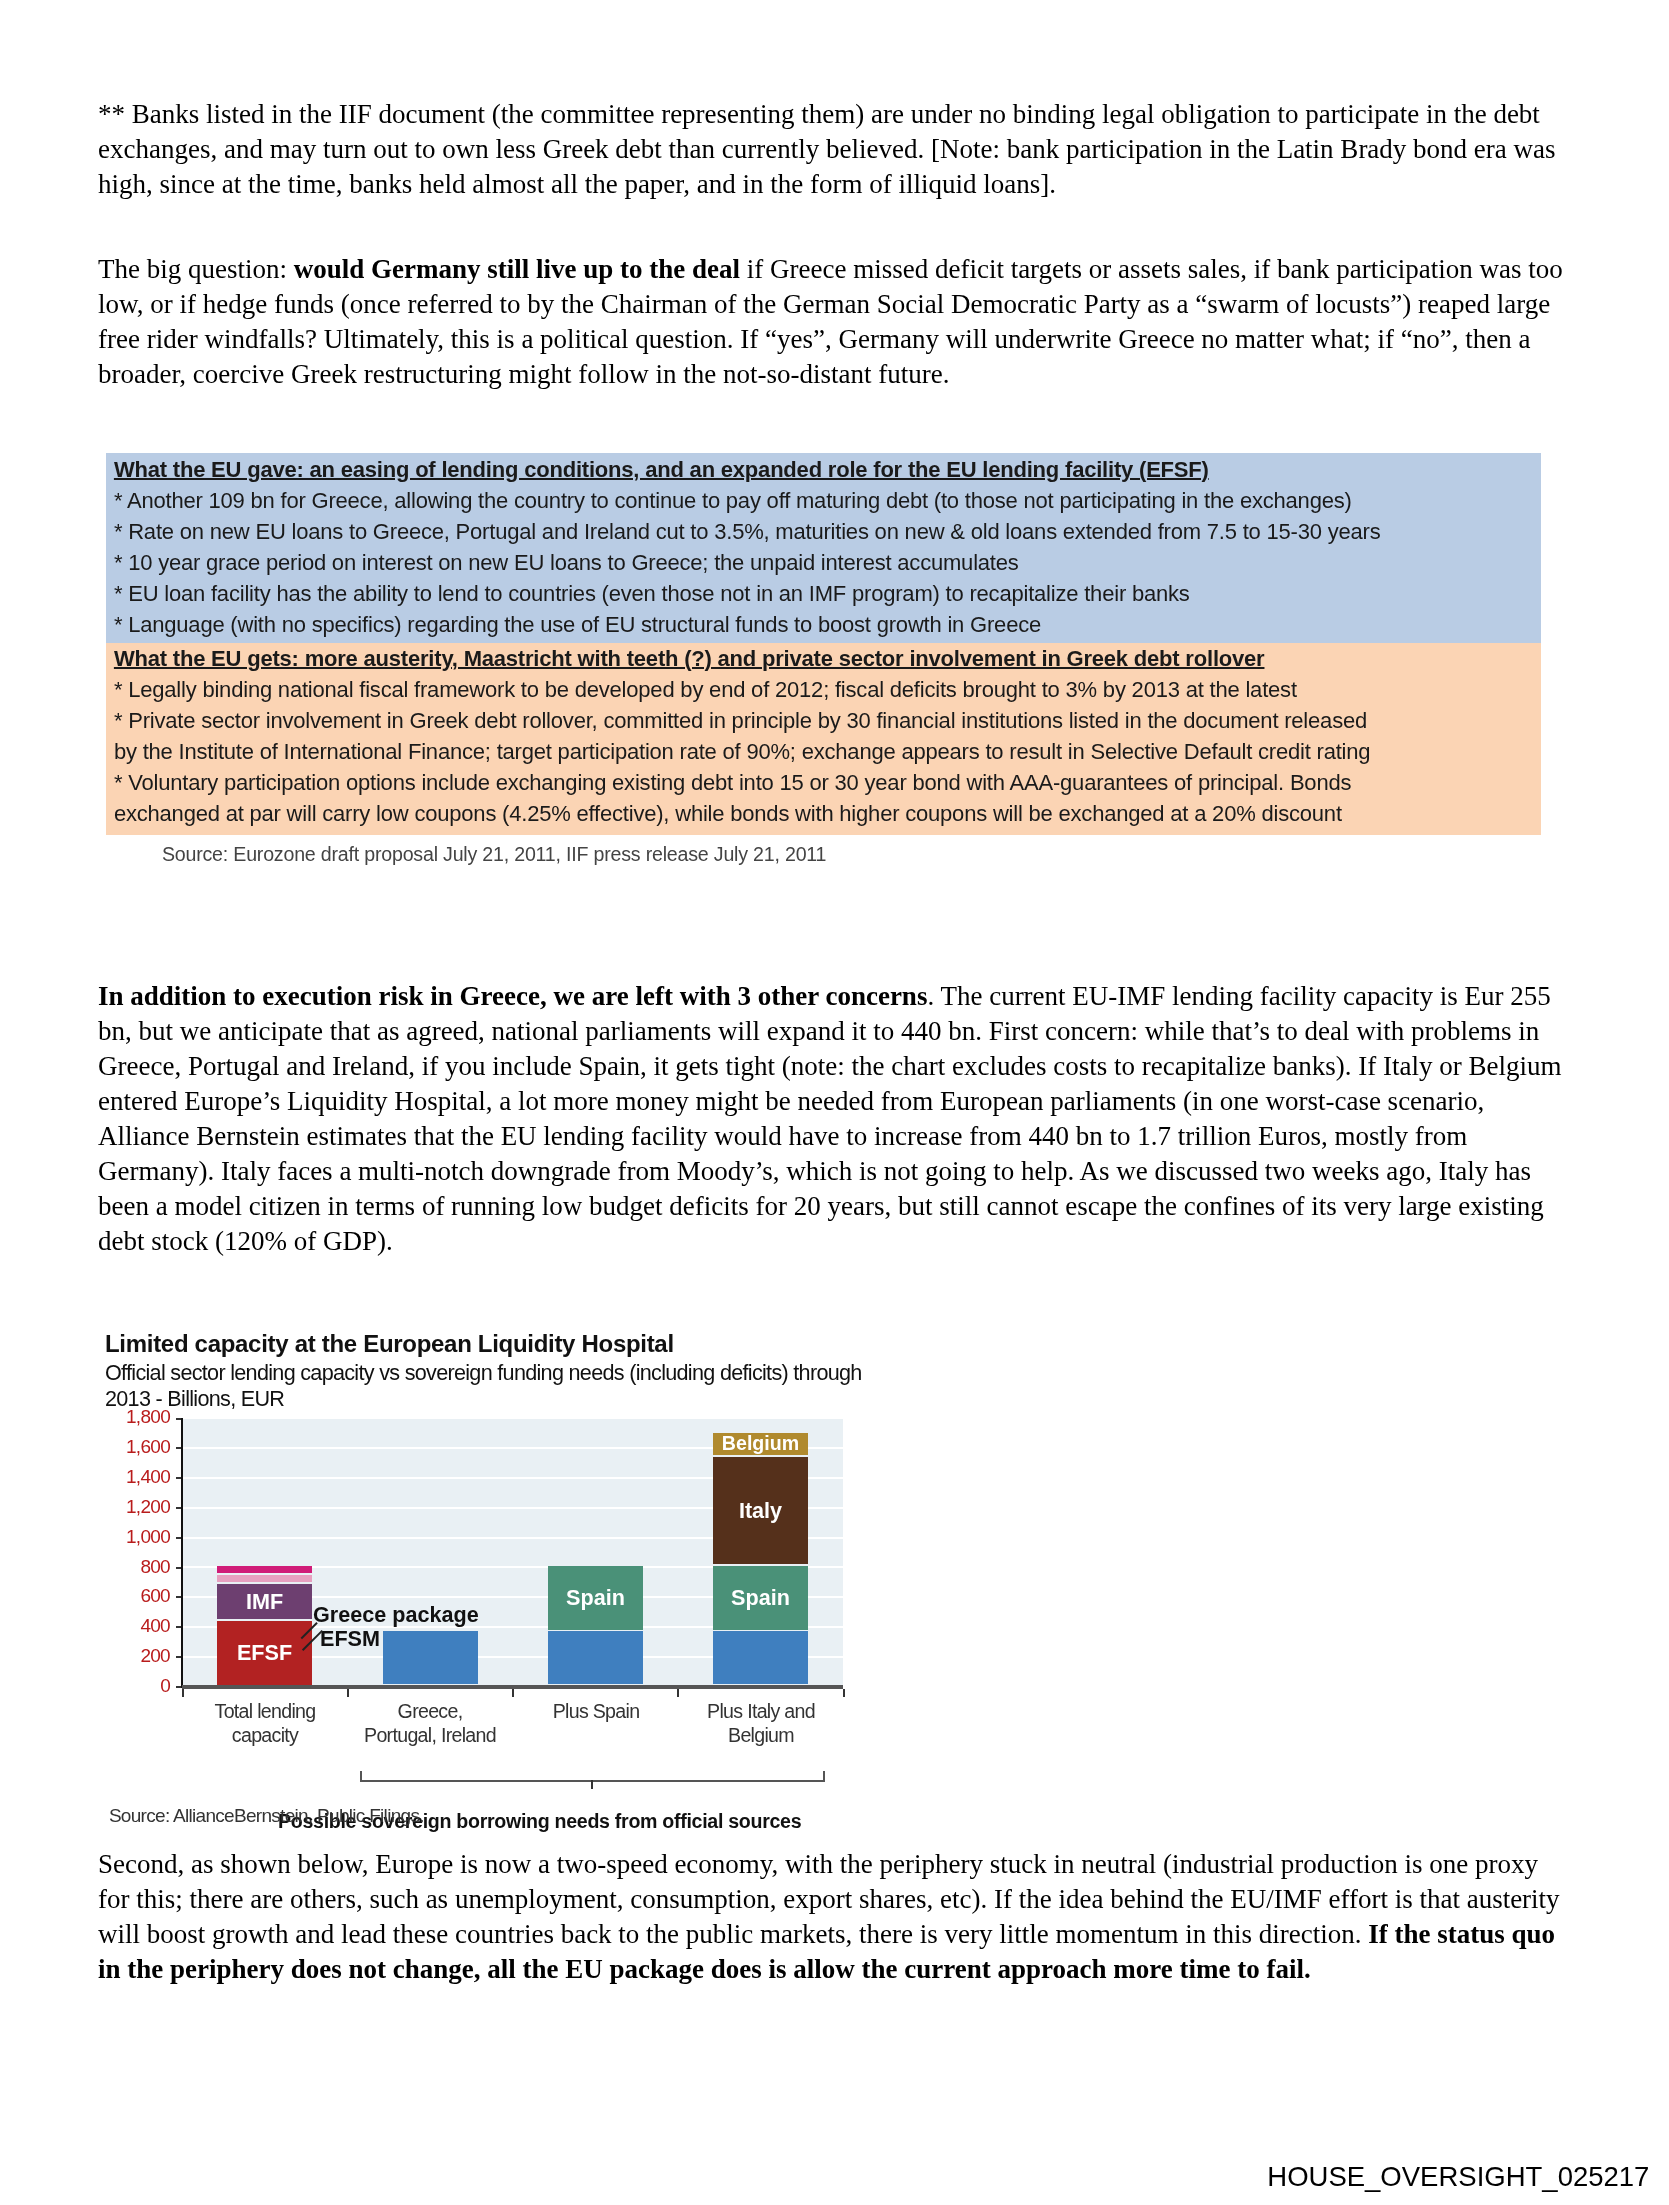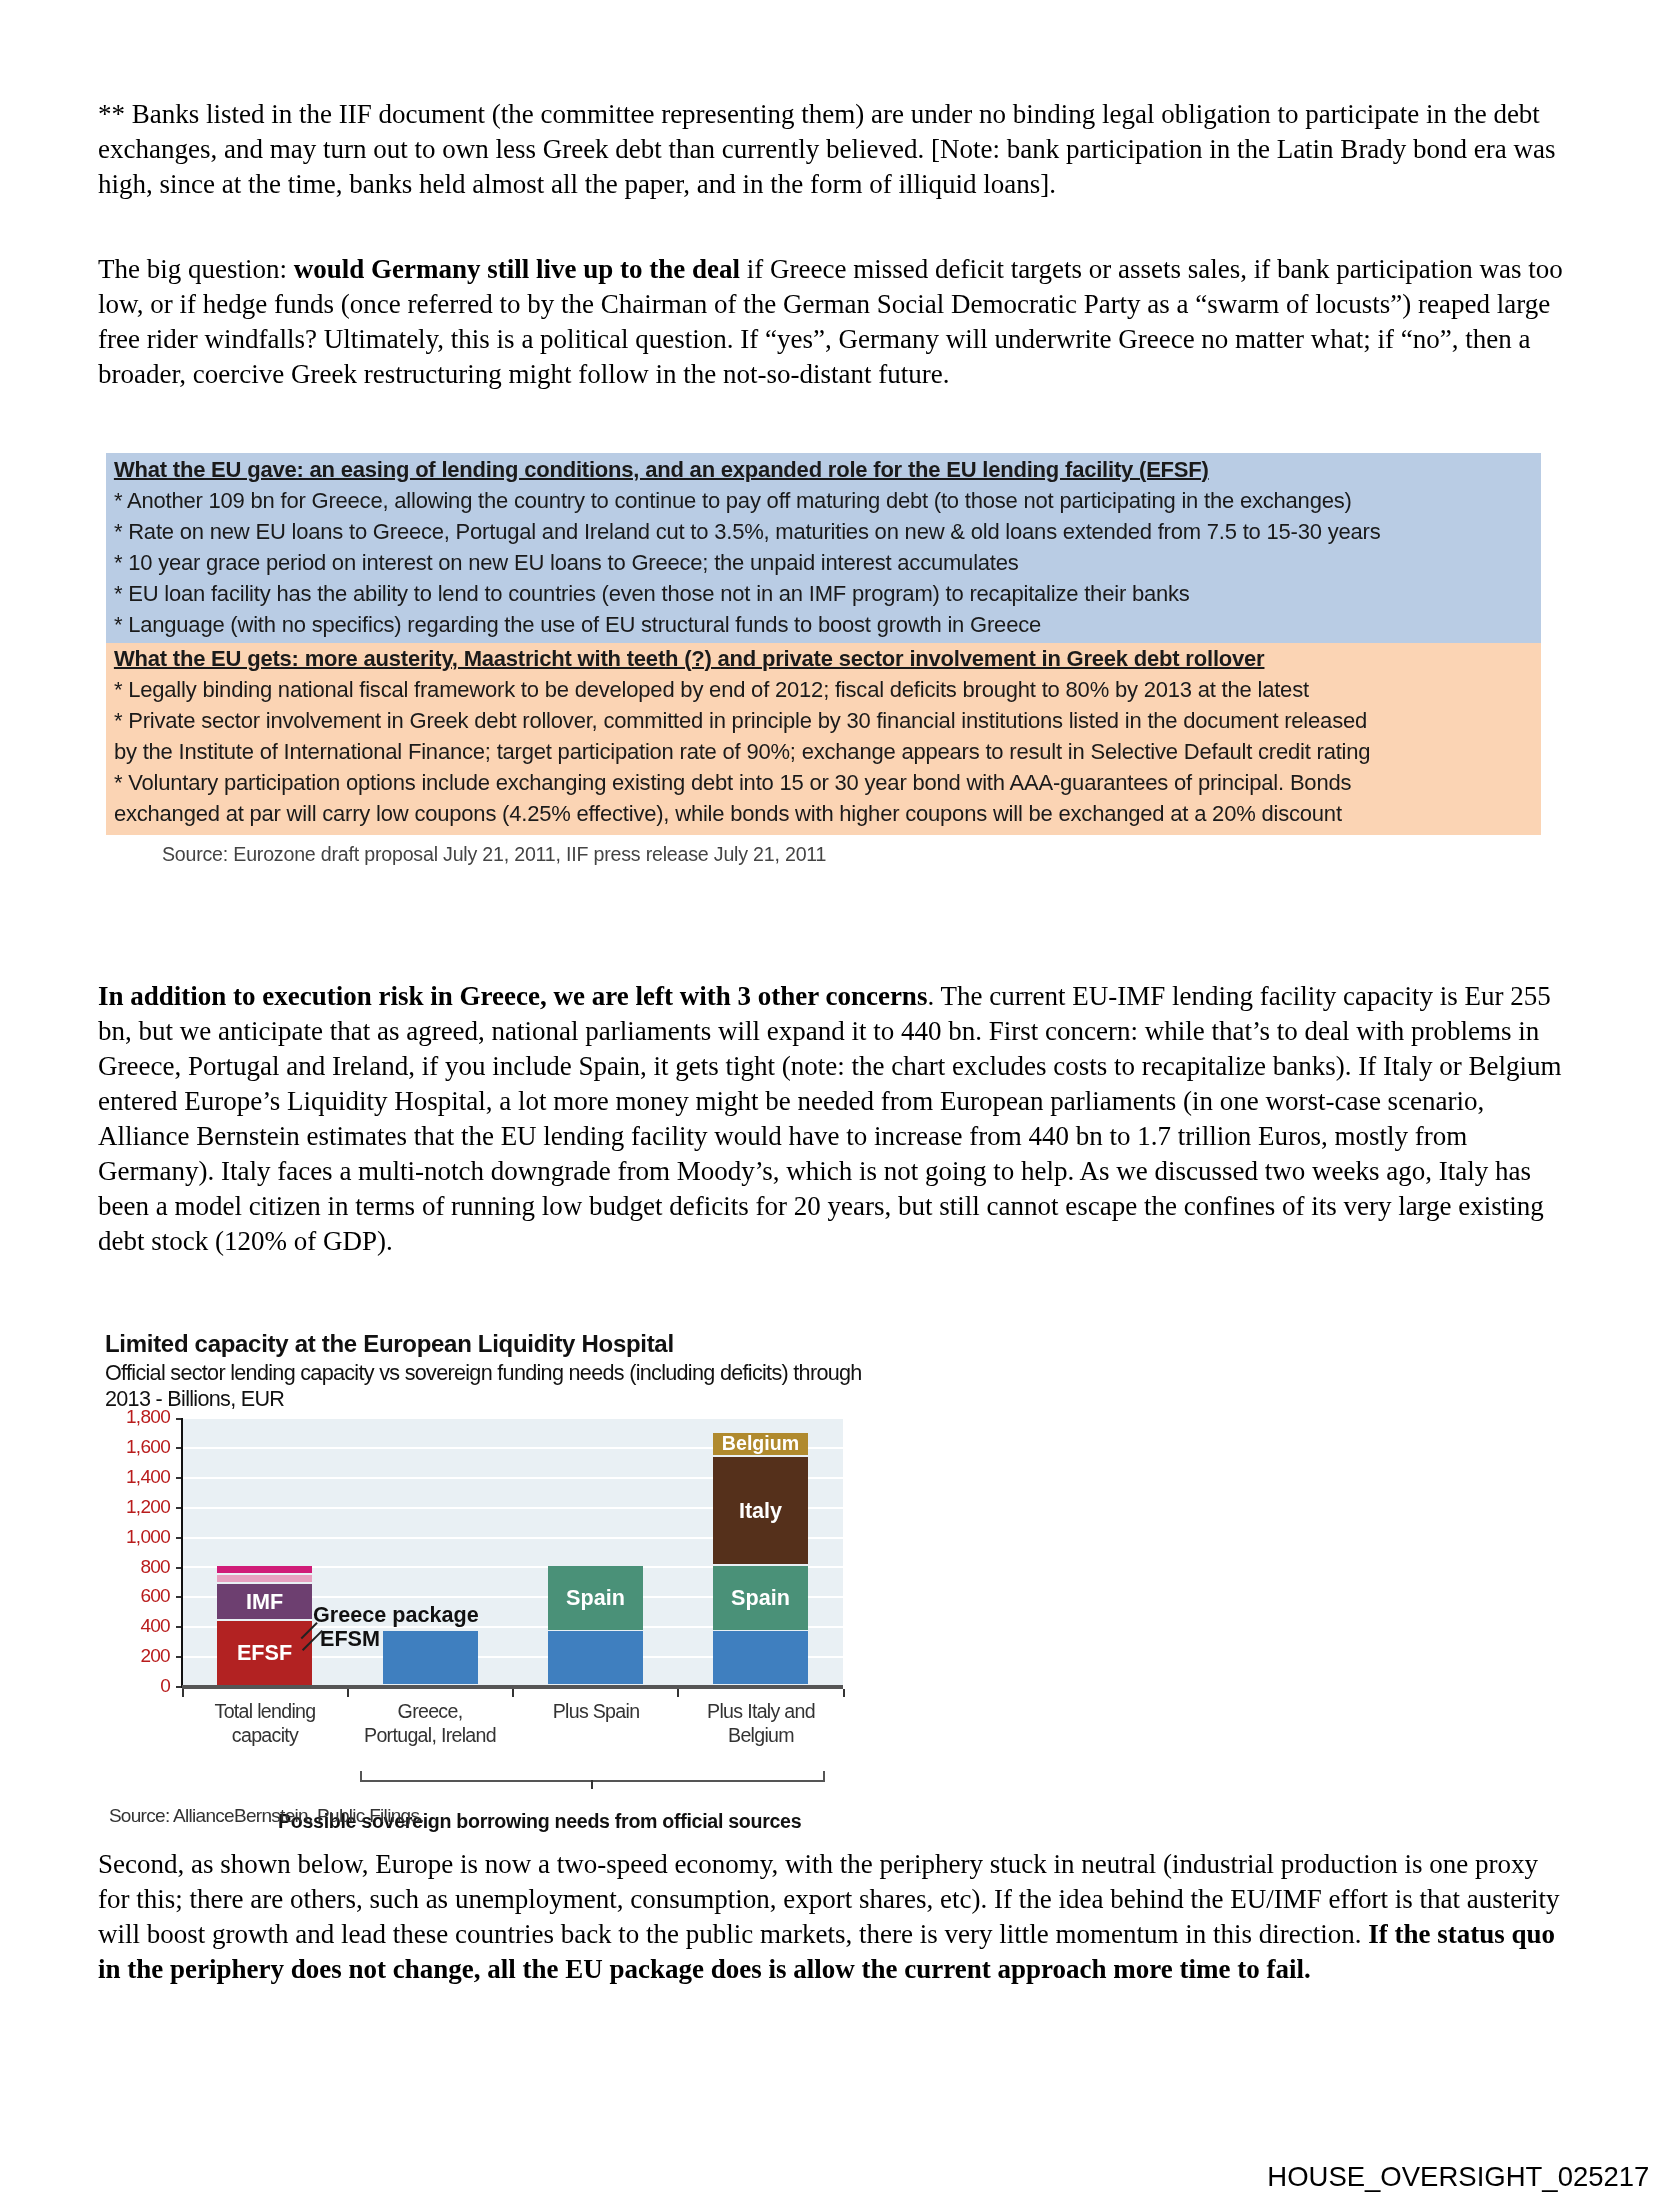--- a/index.html
+++ b/index.html
@@ -68,21 +68,21 @@
   <div class="sect gave">
     <div class="hdr">What the EU gave: an easing of lending conditions, and an expanded role for the EU lending facility (EFSF)</div>
     <div>* Another 109 bn for Greece, allowing the country to continue to pay off maturing debt (to those not participating in the exchanges)</div>
     <div>* Rate on new EU loans to Greece, Portugal and Ireland cut to 3.5%, maturities on new &amp; old loans extended from 7.5 to 15-30 years</div>
     <div>* 10 year grace period on interest on new EU loans to Greece; the unpaid interest accumulates</div>
     <div>* EU loan facility has the ability to lend to countries (even those not in an IMF program) to recapitalize their banks</div>
     <div>* Language (with no specifics) regarding the use of EU structural funds to boost growth in Greece</div>
   </div>
   <div class="sect gets">
     <div class="hdr">What the EU gets: more austerity, Maastricht with teeth (?) and private sector involvement in Greek debt rollover</div>
-    <div>* Legally binding national fiscal framework to be developed by end of 2012; fiscal deficits brought to 80% by 2013 at the latest</div>
+    <div>* Legally binding national fiscal framework to be developed by end of 2012; fiscal deficits brought to 3% by 2013 at the latest</div>
     <div>* Private sector involvement in Greek debt rollover, committed in principle by 30 financial institutions listed in the document released</div>
     <div>by the Institute of International Finance; target participation rate of 90%; exchange appears to result in Selective Default credit rating</div>
     <div>* Voluntary participation options include exchanging existing debt into 15 or 30 year bond with AAA-guarantees of principal. Bonds</div>
     <div>exchanged at par will carry low coupons (4.25% effective), while bonds with higher coupons will be exchanged at a 20% discount</div>
   </div>
   <div class="src">Source: Eurozone draft proposal July 21, 2011, IIF press release July 21, 2011</div>
 </div>
 
 <div class="page-text" style="top:979px;">
   <p><b>In addition to execution risk in Greece, we are left with 3 other concerns</b><span>.  The current EU-IMF lending facility capacity is Eur 255 bn, but we anticipate that as agreed, national parliaments will expand it to 440 bn.  First concern: while that’s to deal with problems in Greece, Portugal and Ireland, if you include Spain, it gets tight (note: the chart excludes costs to recapitalize banks).  If Italy or Belgium entered Europe’s Liquidity Hospital, a lot more money might be needed from European parliaments (in one worst-case scenario, Alliance Bernstein estimates that the EU lending facility would have to increase from 440 bn to 1.7 trillion Euros, mostly from Germany).   Italy faces a multi-notch downgrade from Moody’s, which is not going to help.  As we discussed two weeks ago, Italy has been a model citizen in terms of running low budget deficits for 20 years, but still cannot escape the confines of its very large existing debt stock (120% of GDP).</span></p>

